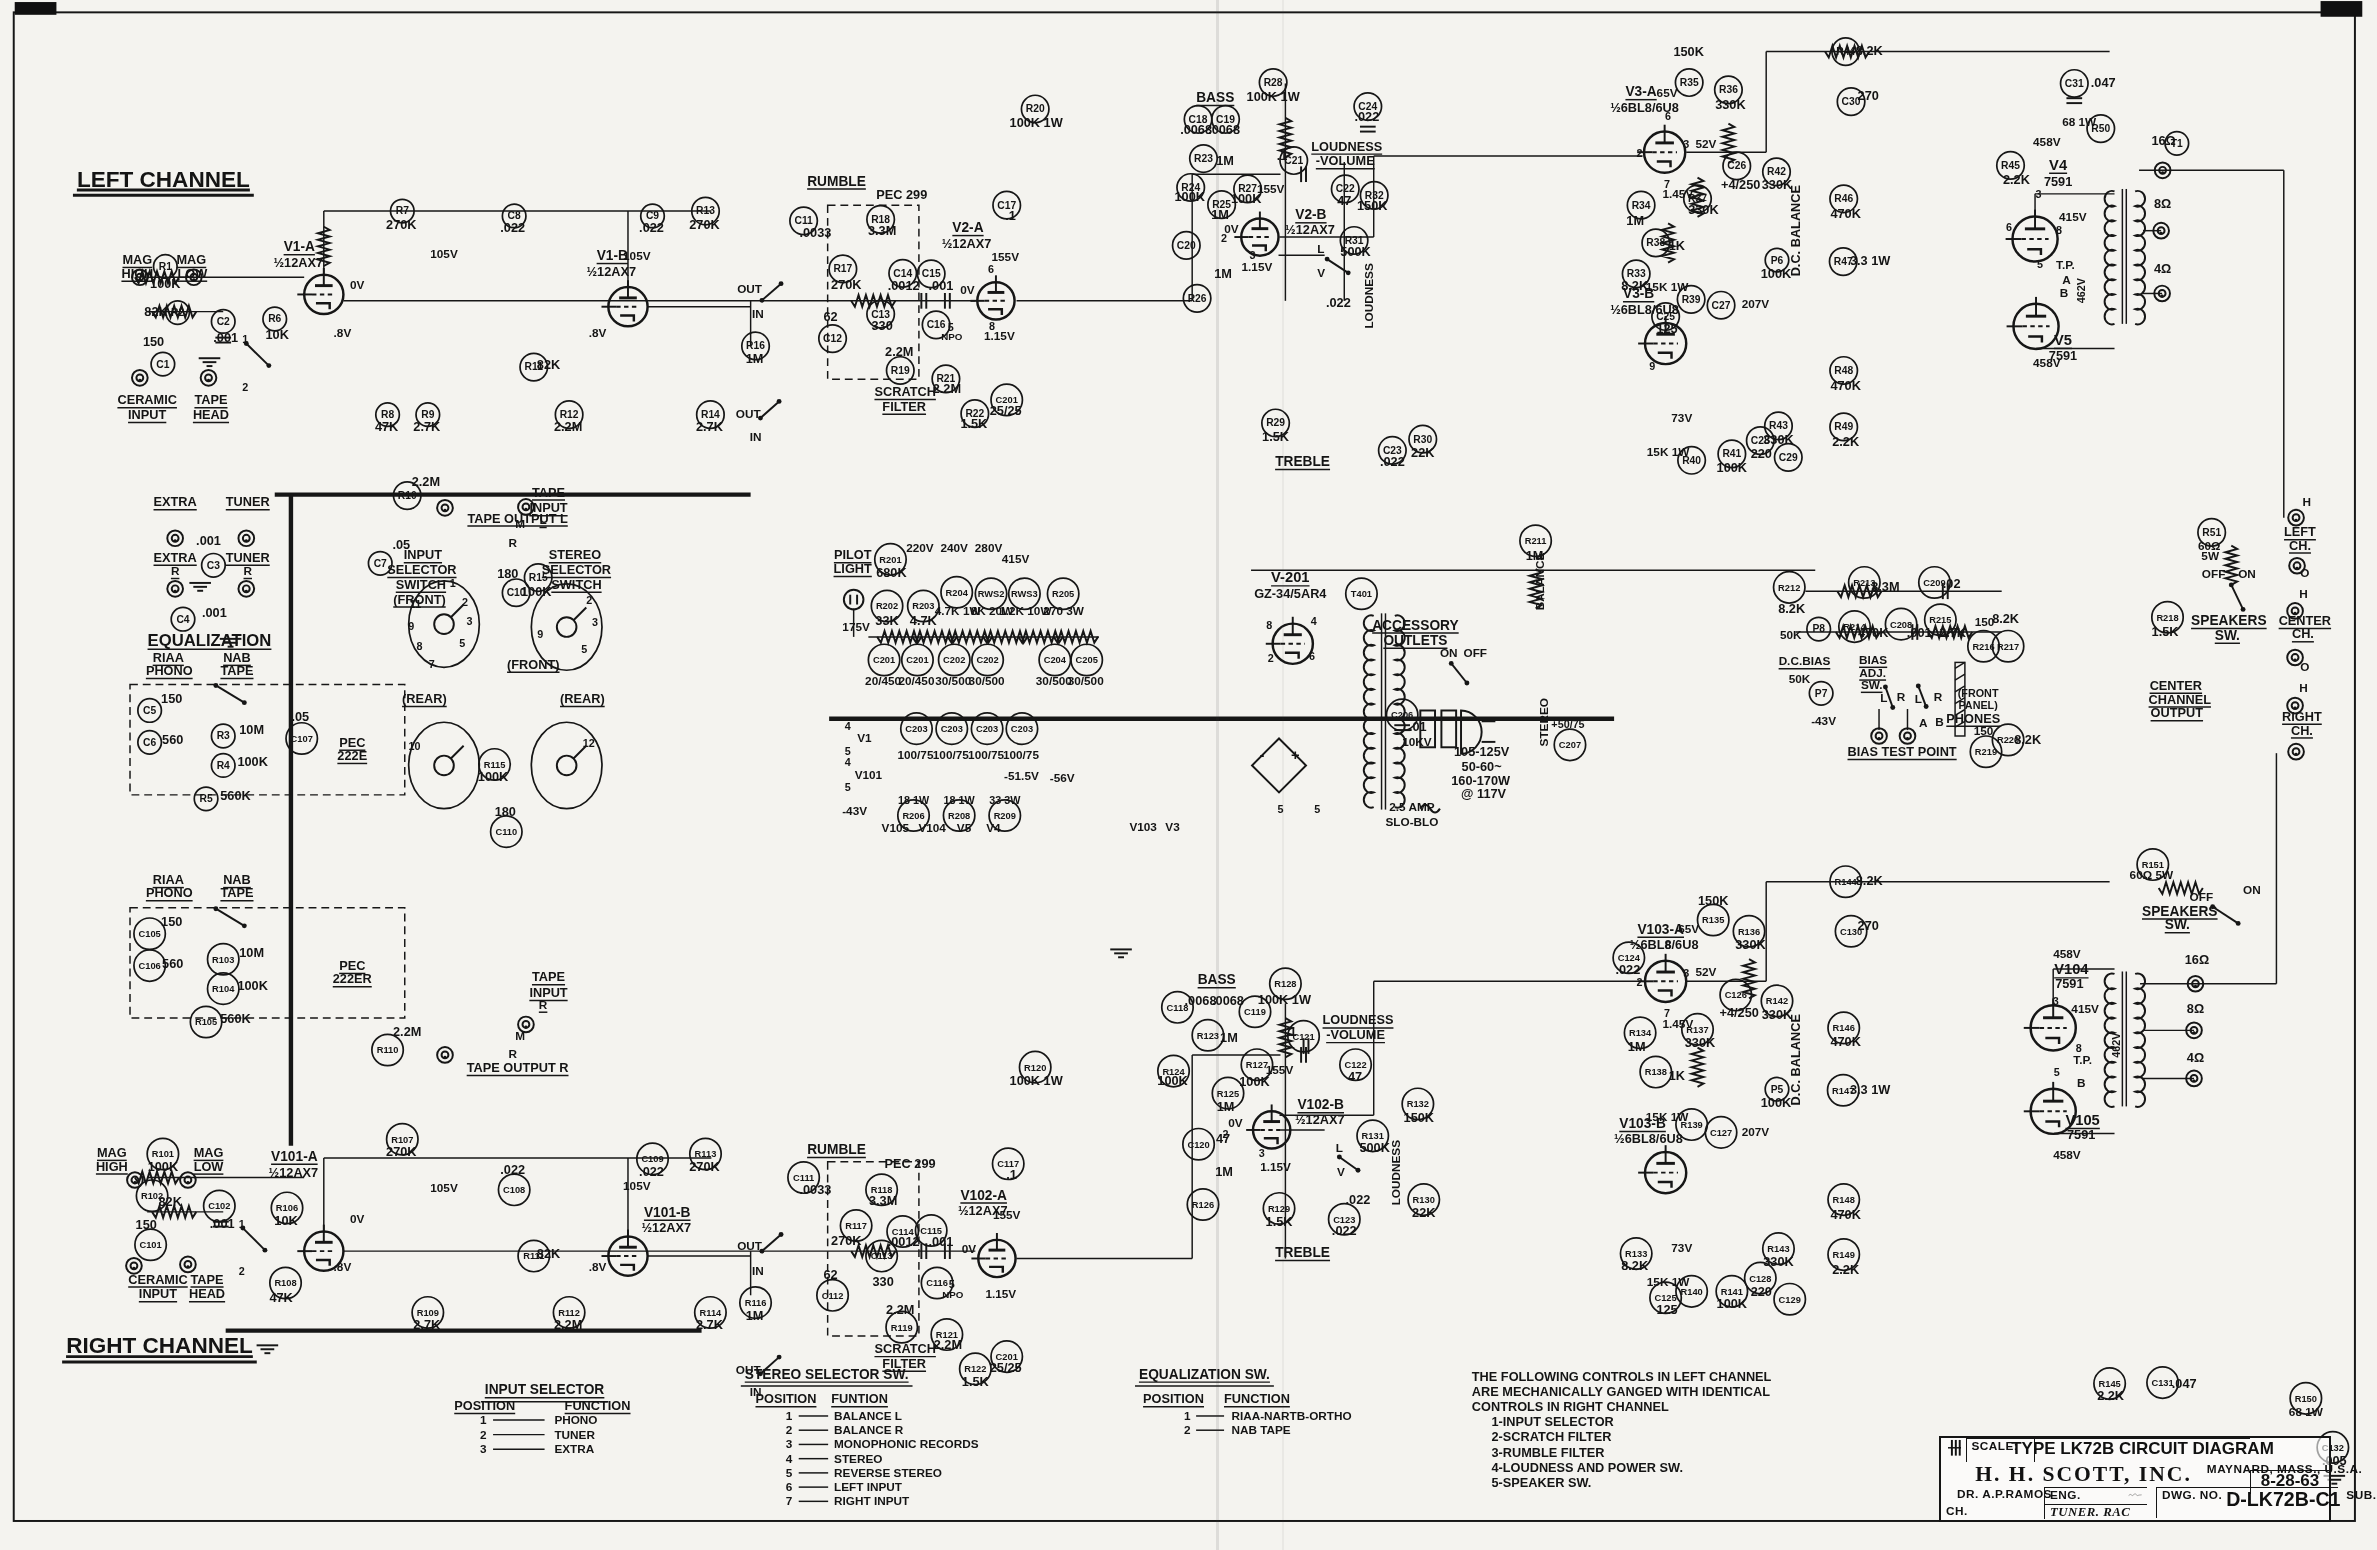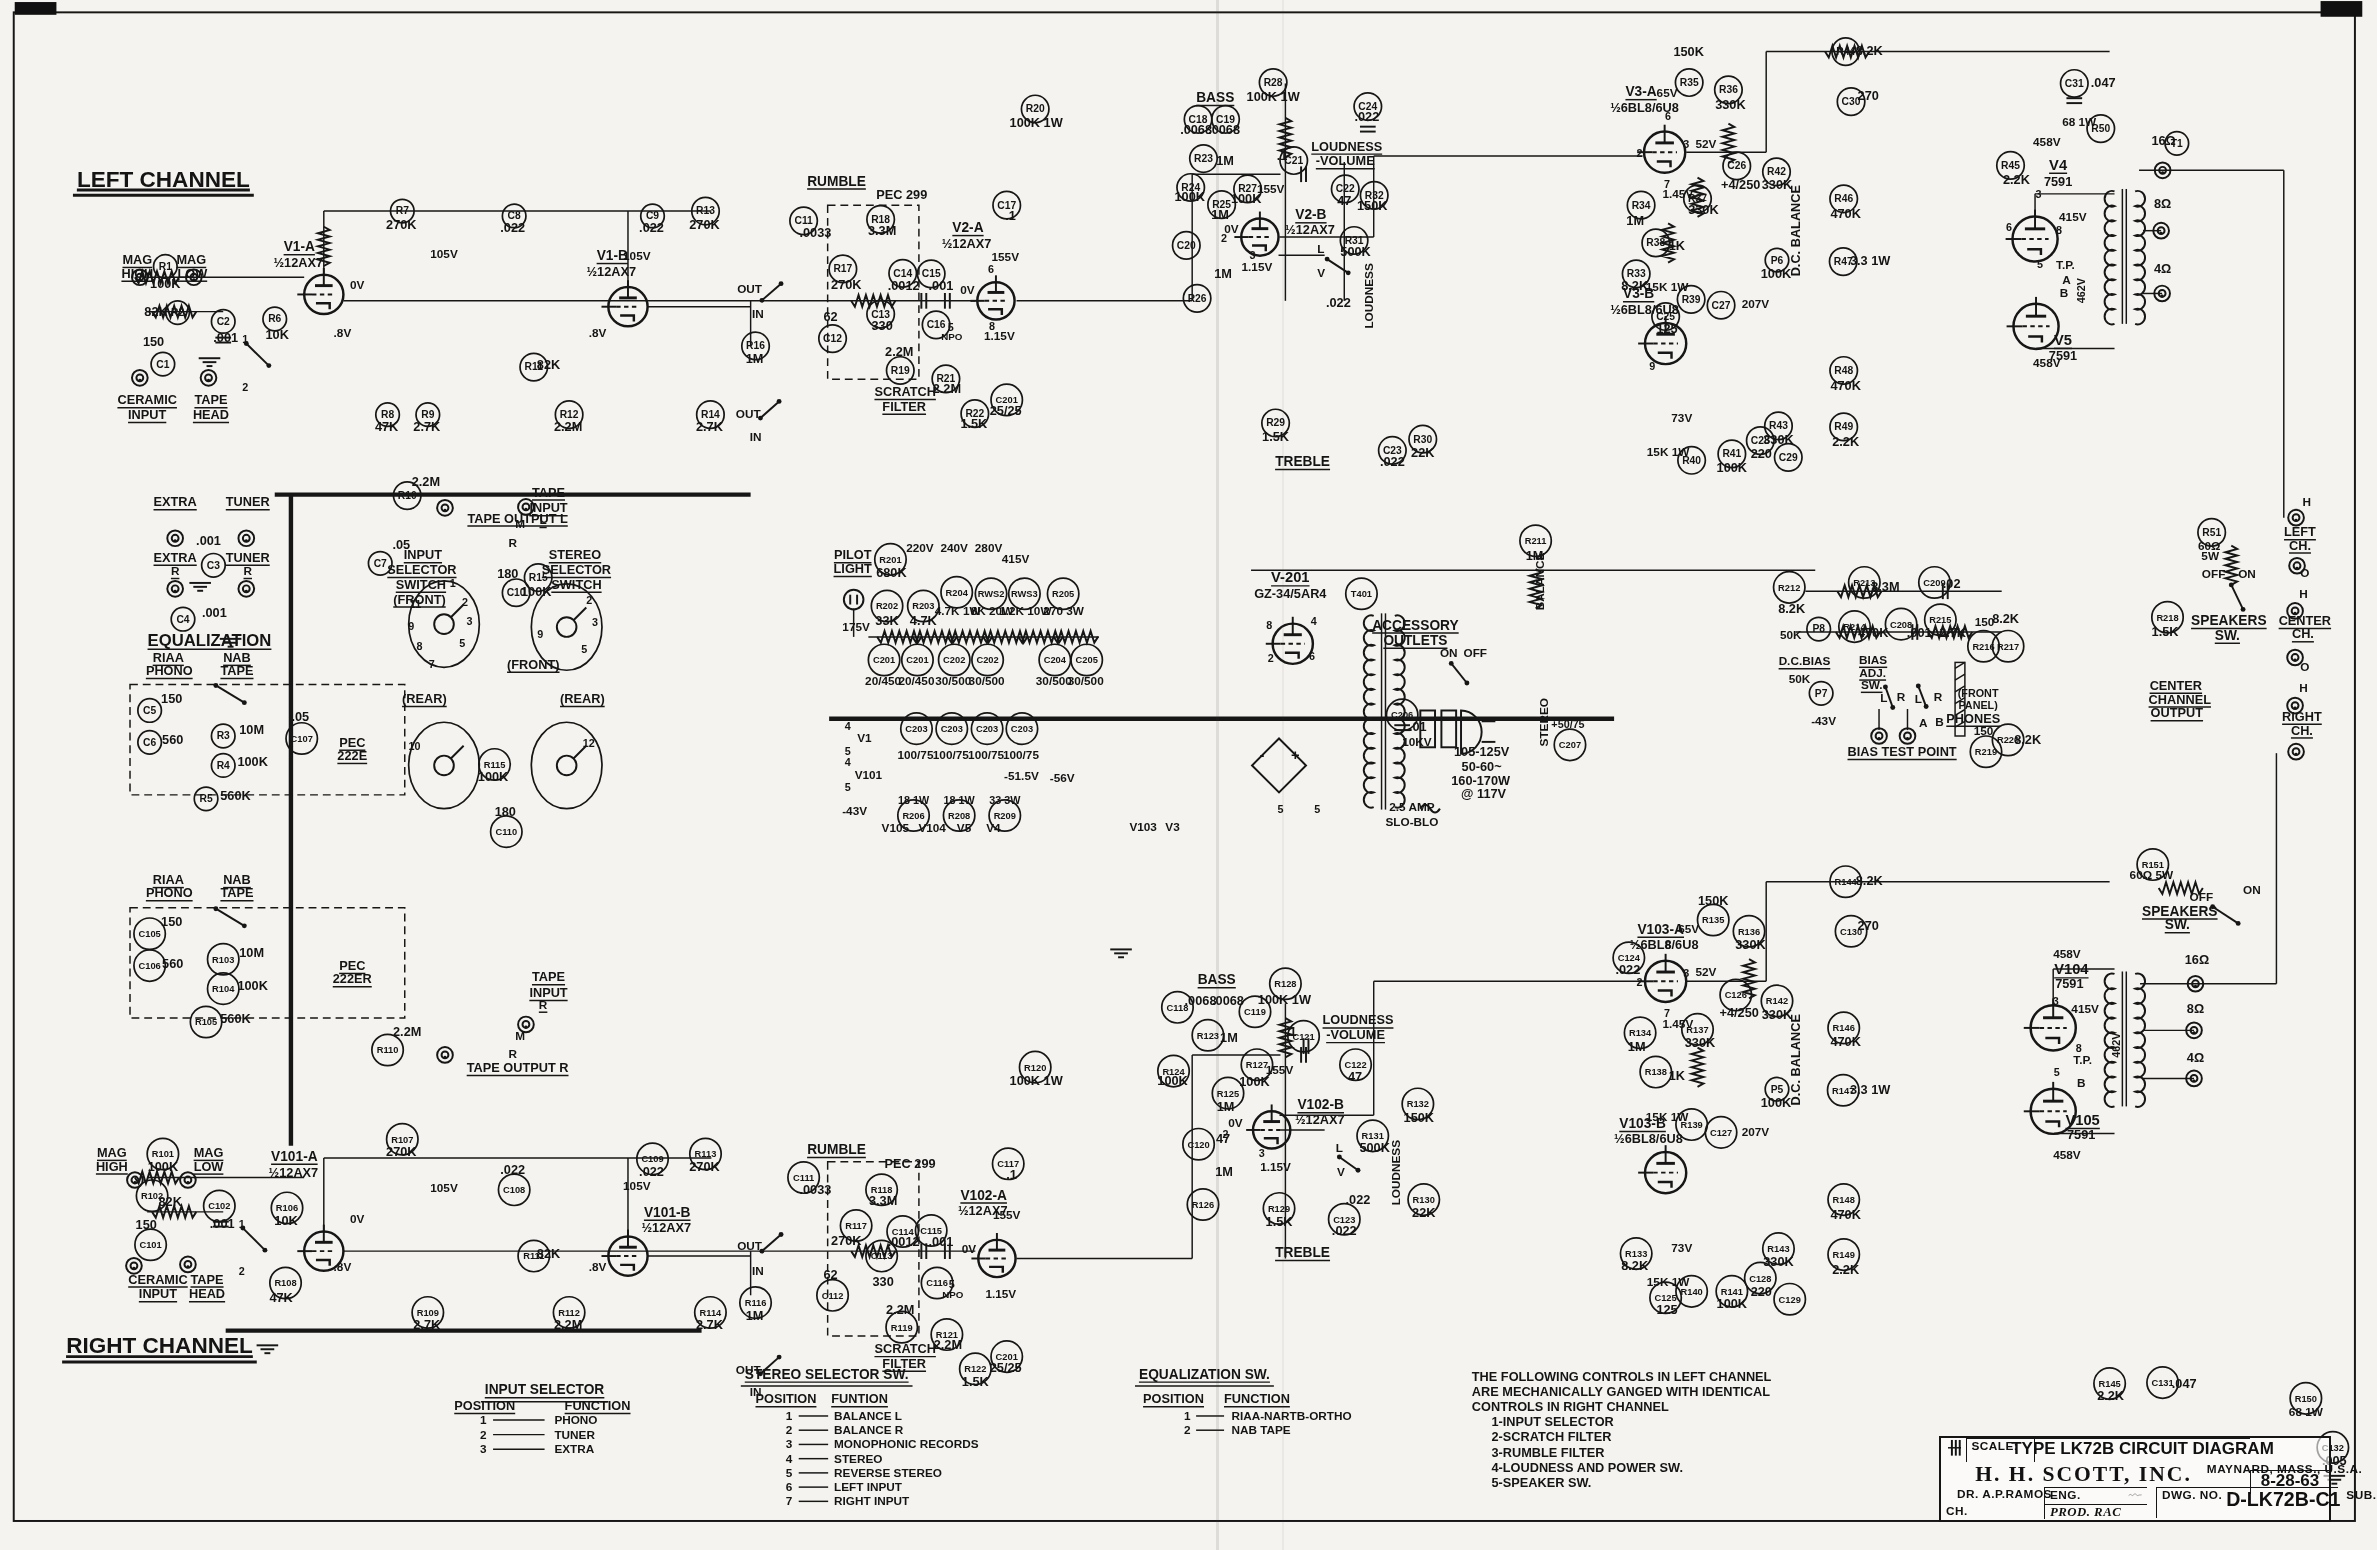--- a/index.html
+++ b/index.html
@@ -1558,21 +1558,21 @@
     <div class="cell lbl-sm" style="left:103px;top:49px;width:103px;height:16.7px;gap:47px;">
       <span>ENG.</span>
       <svg width="59" height="13.7" viewBox="0 0 120 28">
         <path d="M5,20 q15,-18 25,-4 q8,12 20,-6 q10,-12 18,2 q8,14 24,4 l22,-2" stroke="#111" stroke-width="3" fill="none"></path>
       </svg>
     </div>
     <div class="cell c0 lbl-sm" style="left:0;top:66px;width:103px;height:14.7px;border-left:none;">
       <span>CH.</span>
     </div>
     <div class="cell lbl-sm" style="left:103px;top:66px;width:103px;height:14.7px;">
-      <span class="hand" style="font-size:12.8px;">PROD. RAC</span>
+      <span class="hand" style="font-size:12.8px;">TUNER. RAC</span>
     </div>
     <div class="cell" style="left:206px;top:49px;width:182px;height:31px;margin-left:9px;">
       <span class="lbl-sm">DWG. NO.</span>
       <span class="lbl-md" style="font-size:19.6px;margin-left:3.9px;">D-LK72B-C1</span>
       <span class="lbl-sm" style="margin-left:5.9px;">SUB.</span>
       <span class="lbl-md" style="font-size:17.7px;">0</span>
     </div>
   </div>
 
   <div class="crease" style="left:1216px;width:2.9px;background:rgba(60,60,60,.12);"></div>

